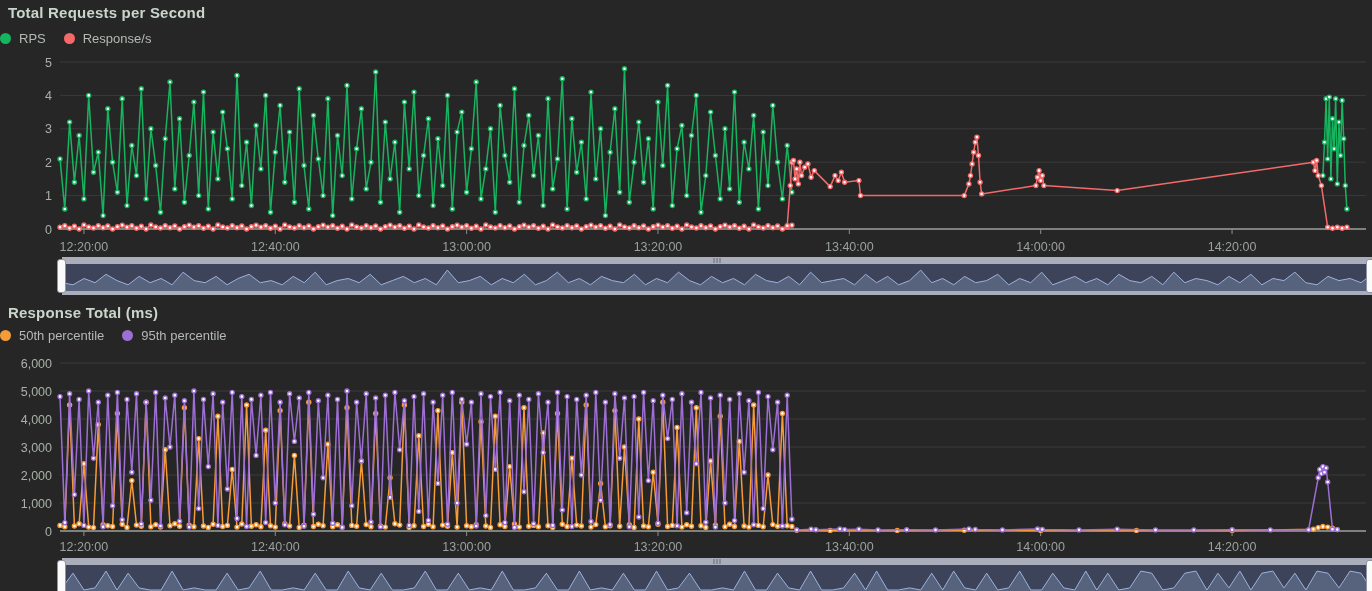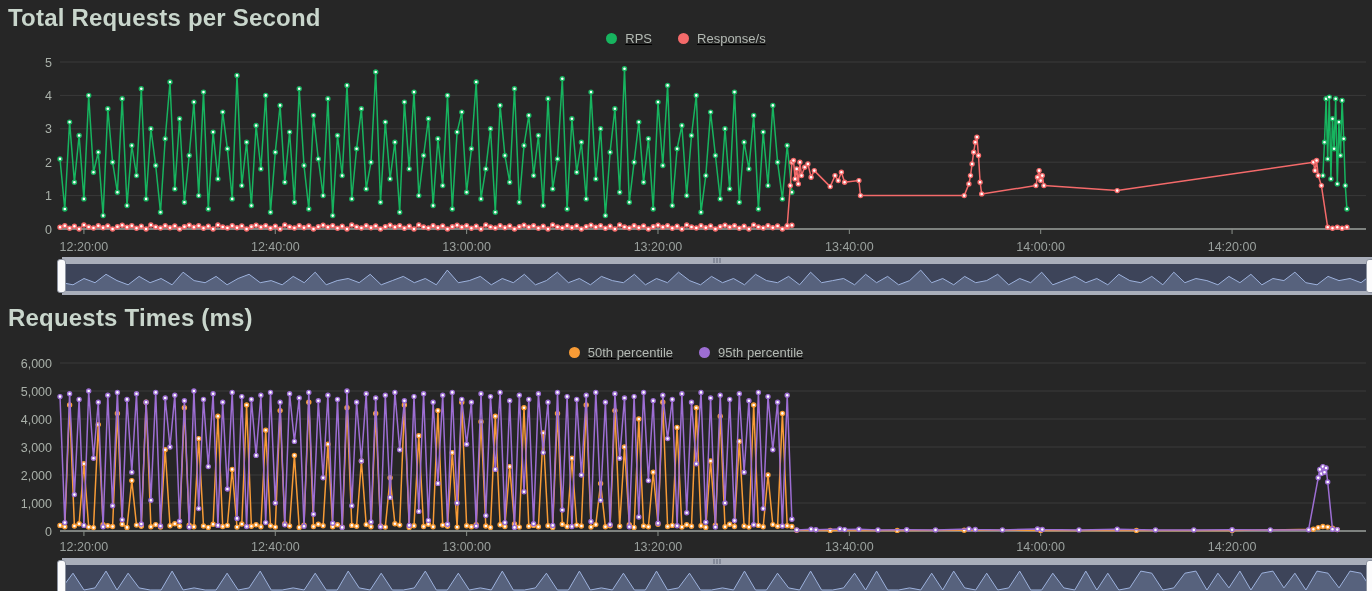--- a/index.html
+++ b/index.html
@@ -2,31 +2,31 @@
 <html><head>
 <meta charset="utf-8">
 <style>
   html,body{margin:0;padding:0;}
   body{
     width:1372px;height:591px;position:relative;overflow:hidden;
     background:#262626;
     font-family:"Liberation Sans","DejaVu Sans",sans-serif;
   }
   .chart-title{
-    position:absolute;left:8px;font-size:24px;font-weight:600;
+    position:absolute;left:8px;font-size:15px;font-weight:600;
     color:#c9d6cc;letter-spacing:.2px;
   }
   #title1{top:4px;}
   #title2{top:304px;}
   .legend{
-    position:absolute;left:0;width:100%;display:flex;justify-content:center;
-    gap:26px;align-items:center;text-decoration:underline;
+    position:absolute;left:0;width:100%;display:flex;
+    gap:18px;align-items:center;
   }
   #legend1{top:31px;}
-  #legend2{top:345px;}
+  #legend2{top:328px;}
   .legend-item{display:flex;align-items:center;gap:8px;cursor:pointer;}
   .legend-dot{width:11px;height:11px;border-radius:50%;}
   .legend-label{font-size:13px;color:#b3b9b3;}
   .chart-svg{position:absolute;left:0;width:1372px;height:200px;}
   #svg1{top:55px;}
   #svg2{top:355px;}
   svg text{font-family:"Liberation Sans","DejaVu Sans",sans-serif;}
   .nav{
     position:absolute;left:62px;width:1310px;height:38px;
   }
@@ -481,21 +481,21 @@
     <svg id="navsvg1" width="1310" height="27">
         <path d="M0,27 L0.0,18.7 L11.0,20.8 L22.0,14.5 L33.0,18.7 L44.0,10.3 L55.0,16.6 L66.1,20.8 L77.1,12.4 L88.1,18.7 L99.1,14.5 L110.1,20.8 L121.1,8.2 L132.1,16.6 L143.1,18.7 L154.1,12.4 L165.1,20.8 L176.1,14.5 L187.1,10.3 L198.2,18.7 L209.2,16.6 L220.2,20.8 L231.2,12.4 L242.2,18.7 L253.2,8.2 L264.2,20.8 L275.2,16.6 L286.2,14.5 L297.2,18.7 L308.2,10.3 L319.2,20.8 L330.3,16.6 L341.3,12.4 L352.3,18.7 L363.3,14.5 L374.3,20.8 L385.3,6.1 L396.3,18.7 L407.3,16.6 L418.3,12.4 L429.3,20.8 L440.3,14.5 L451.3,18.7 L462.4,10.3 L473.4,20.8 L484.4,16.6 L495.4,8.2 L506.4,18.7 L517.4,14.5 L528.4,20.8 L539.4,12.4 L550.4,16.6 L561.4,18.7 L572.4,10.3 L583.4,20.8 L594.5,14.5 L605.5,18.7 L616.5,8.2 L627.5,16.6 L638.5,20.8 L649.5,12.4 L660.5,18.7 L671.5,14.5 L682.5,20.8 L693.5,10.3 L704.5,16.6 L715.5,18.7 L726.6,12.4 L737.6,20.8 L748.6,8.2 L759.6,18.7 L770.6,16.6 L781.6,14.5 L792.6,20.8 L803.6,10.3 L814.6,18.7 L825.6,12.4 L836.6,20.8 L847.6,16.6 L858.7,6.1 L869.7,18.7 L880.7,14.5 L891.7,20.8 L902.7,12.4 L913.7,18.7 L924.7,16.6 L935.7,10.3 L946.7,20.8 L957.7,14.5 L968.7,18.7 L979.7,8.2 L990.8,20.8 L1001.8,16.6 L1012.8,12.4 L1023.8,18.7 L1034.8,14.5 L1045.8,20.8 L1056.8,10.3 L1067.8,16.6 L1078.8,18.7 L1089.8,12.4 L1100.8,20.8 L1111.8,8.2 L1122.9,18.7 L1133.9,14.5 L1144.9,16.6 L1155.9,20.8 L1166.9,12.4 L1177.9,18.7 L1188.9,10.3 L1199.9,20.8 L1210.9,14.5 L1221.9,16.6 L1232.9,8.2 L1243.9,18.7 L1255.0,20.8 L1266.0,12.4 L1277.0,16.6 L1288.0,14.5 L1299.0,18.7 L1310.0,10.3 L1310,27 Z" fill="rgba(155,175,220,0.28)" stroke="none"></path>
         <polyline points="0.0,18.7 11.0,20.8 22.0,14.5 33.0,18.7 44.0,10.3 55.0,16.6 66.1,20.8 77.1,12.4 88.1,18.7 99.1,14.5 110.1,20.8 121.1,8.2 132.1,16.6 143.1,18.7 154.1,12.4 165.1,20.8 176.1,14.5 187.1,10.3 198.2,18.7 209.2,16.6 220.2,20.8 231.2,12.4 242.2,18.7 253.2,8.2 264.2,20.8 275.2,16.6 286.2,14.5 297.2,18.7 308.2,10.3 319.2,20.8 330.3,16.6 341.3,12.4 352.3,18.7 363.3,14.5 374.3,20.8 385.3,6.1 396.3,18.7 407.3,16.6 418.3,12.4 429.3,20.8 440.3,14.5 451.3,18.7 462.4,10.3 473.4,20.8 484.4,16.6 495.4,8.2 506.4,18.7 517.4,14.5 528.4,20.8 539.4,12.4 550.4,16.6 561.4,18.7 572.4,10.3 583.4,20.8 594.5,14.5 605.5,18.7 616.5,8.2 627.5,16.6 638.5,20.8 649.5,12.4 660.5,18.7 671.5,14.5 682.5,20.8 693.5,10.3 704.5,16.6 715.5,18.7 726.6,12.4 737.6,20.8 748.6,8.2 759.6,18.7 770.6,16.6 781.6,14.5 792.6,20.8 803.6,10.3 814.6,18.7 825.6,12.4 836.6,20.8 847.6,16.6 858.7,6.1 869.7,18.7 880.7,14.5 891.7,20.8 902.7,12.4 913.7,18.7 924.7,16.6 935.7,10.3 946.7,20.8 957.7,14.5 968.7,18.7 979.7,8.2 990.8,20.8 1001.8,16.6 1012.8,12.4 1023.8,18.7 1034.8,14.5 1045.8,20.8 1056.8,10.3 1067.8,16.6 1078.8,18.7 1089.8,12.4 1100.8,20.8 1111.8,8.2 1122.9,18.7 1133.9,14.5 1144.9,16.6 1155.9,20.8 1166.9,12.4 1177.9,18.7 1188.9,10.3 1199.9,20.8 1210.9,14.5 1221.9,16.6 1232.9,8.2 1243.9,18.7 1255.0,20.8 1266.0,12.4 1277.0,16.6 1288.0,14.5 1299.0,18.7 1310.0,10.3" fill="none" stroke="#9db2dd" stroke-width="1"></polyline>
       </svg>
   </div>
   <div class="nav-bottom"></div>
   <div class="nav-handle left"></div>
   <div class="nav-handle right"></div>
 </div>
 
-<div class="chart-title" id="title2">Requests Times (ms)</div>
+<div class="chart-title" id="title2">Response Total (ms)</div>
 
 <div class="legend" id="legend2">
   <div class="legend-item">
     <span class="legend-dot" style="background: rgb(247, 155, 54);"></span>
     <span class="legend-label">50th percentile</span>
   </div>
   <div class="legend-item">
     <span class="legend-dot" style="background: rgb(157, 110, 211);"></span>
     <span class="legend-label">95th percentile</span>
   </div>

